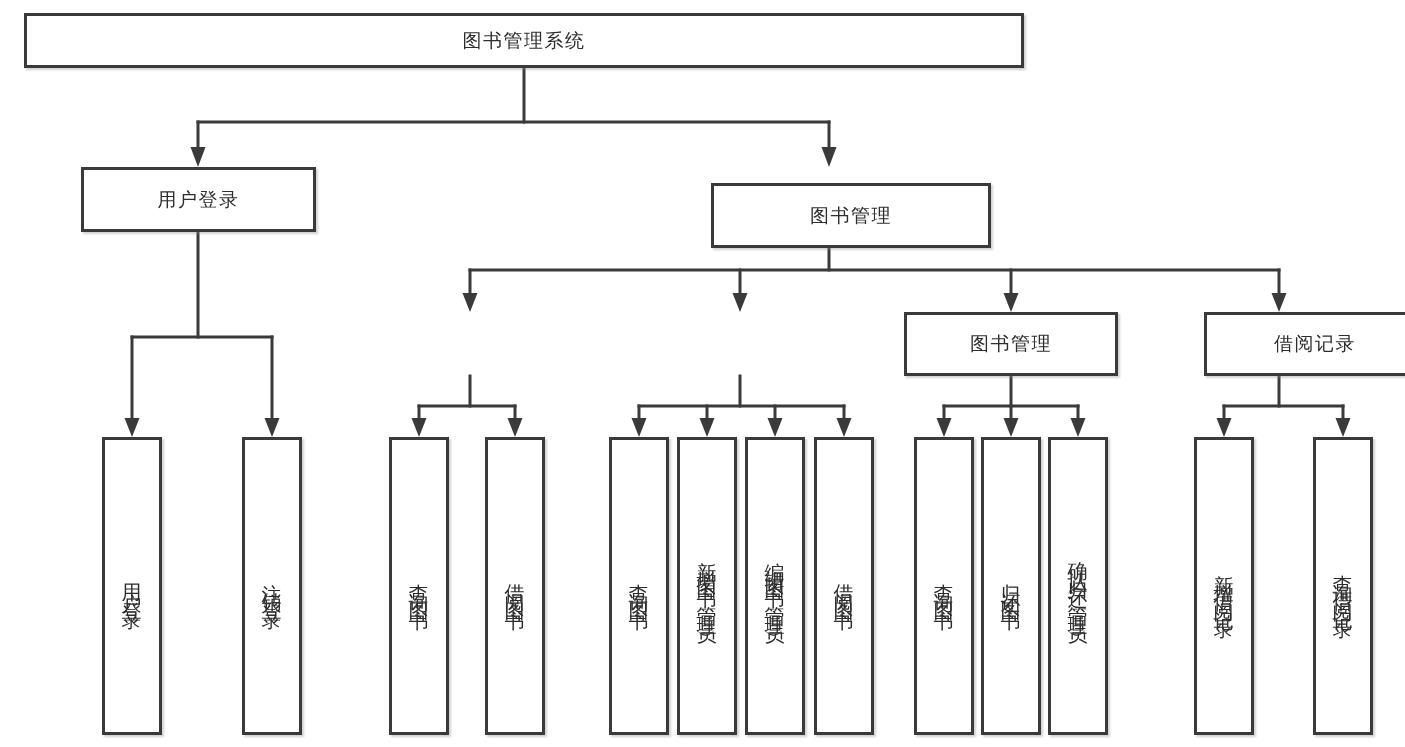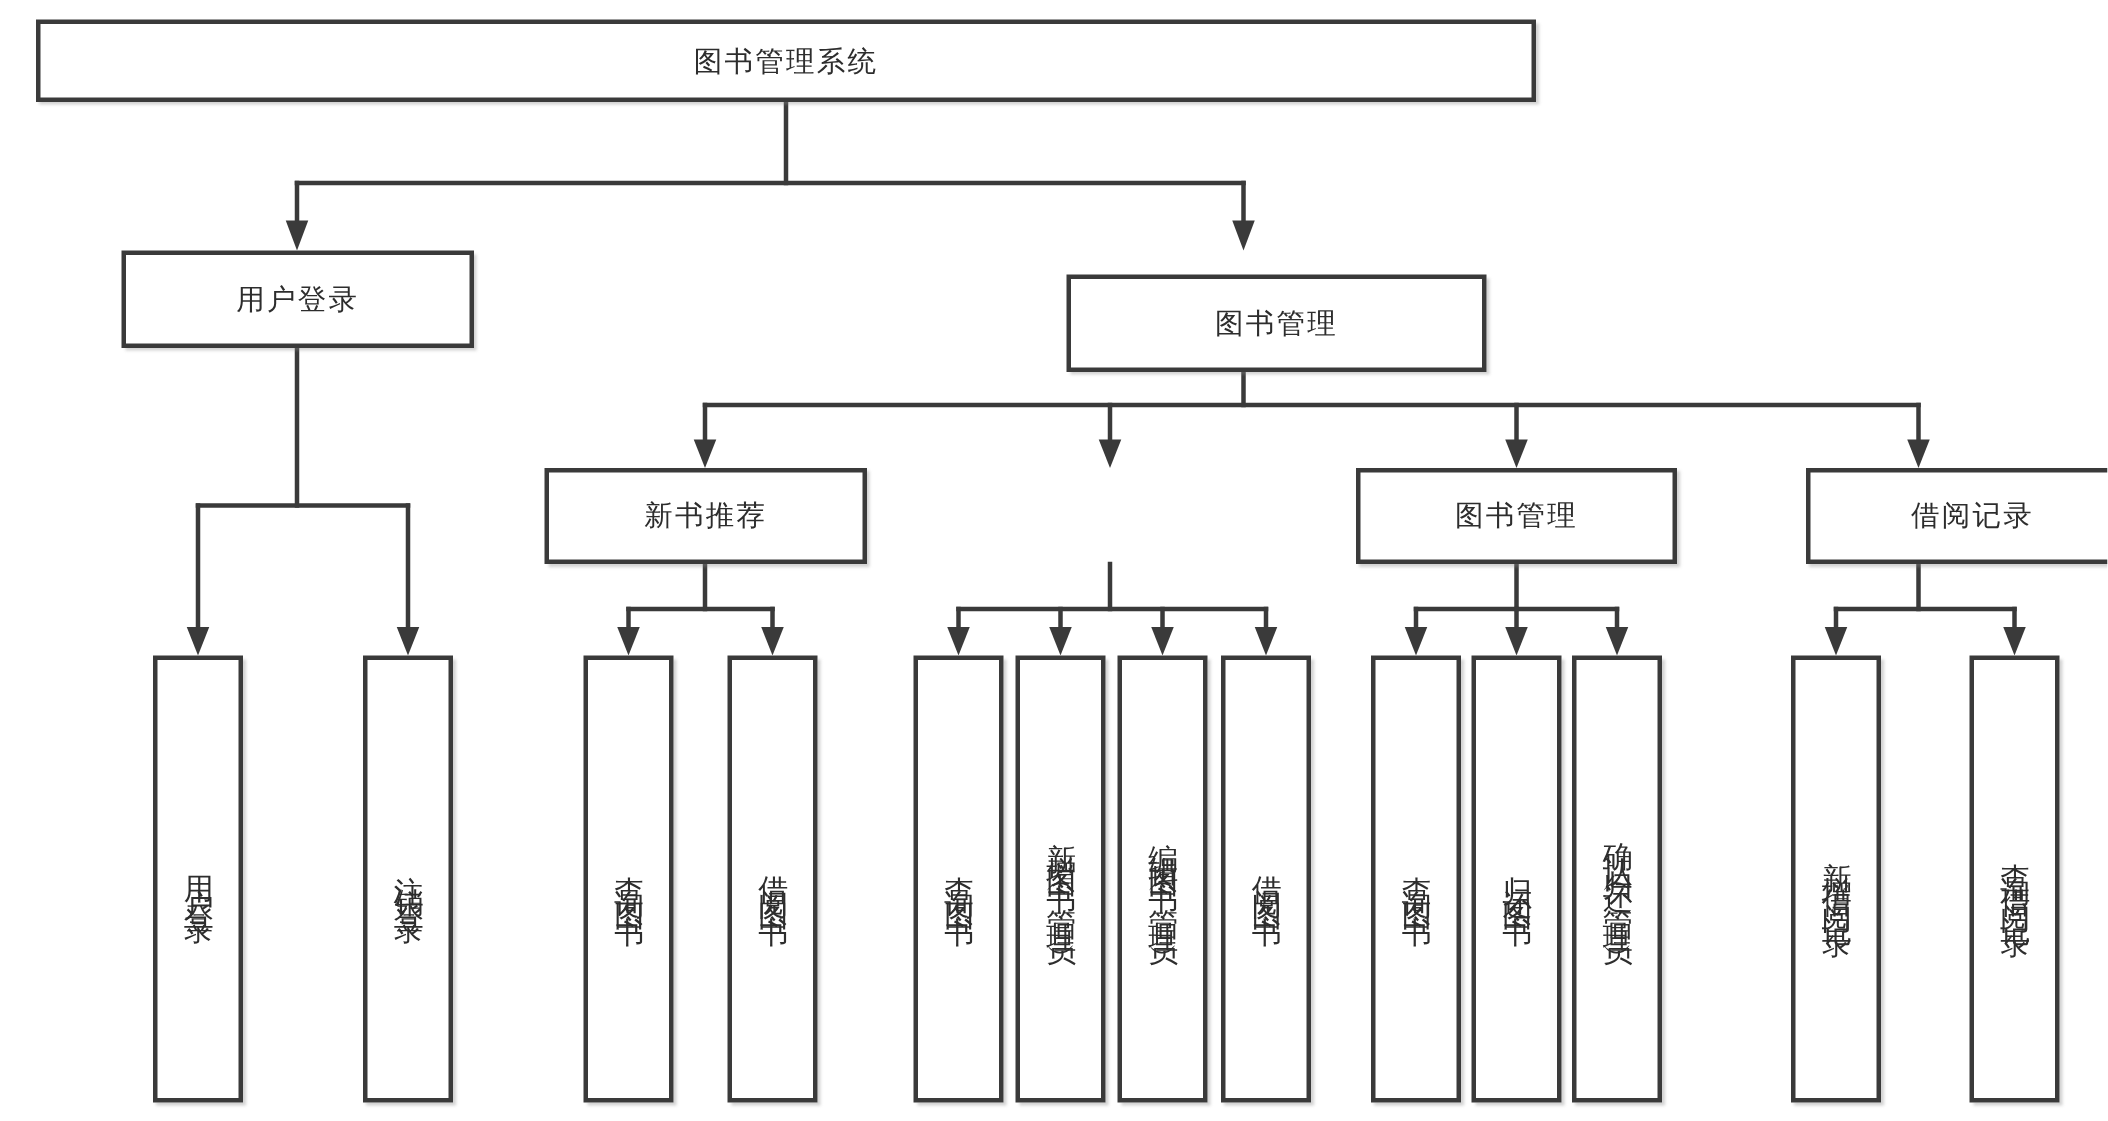--- a/index.html
+++ b/index.html
@@ -125,21 +125,20 @@
       <polygon points="1216.5,418 1231.5,418 1224,437"></polygon>
       <polygon points="1335.5,418 1350.5,418 1343,437"></polygon>
     </g>
   </svg>
 
   <div class="node h-node" style="left:24px; top:13px; width:1000px; height:55px;">图书管理系统</div>
 
   <div class="node h-node" style="left:81px; top:167px; width:235px; height:65px;">用户登录</div>
   <div class="node h-node" style="left:711px; top:183px; width:280px; height:65px;">图书管理</div>
 
-  <div class="node h-node" style="left:363px; top:312px; width:215px; height:64px;">新书推荐</div>
   <div class="node h-node" style="left:904px; top:312px; width:214px; height:64px;">图书管理</div>
   <div class="node h-node" style="left:1204px; top:312px; width:222px; height:64px;">借阅记录</div>
 
   <div class="node leaf" style="left:102px; top:437px; width:60px; height:298px;">
       <span>用户登录</span>
     </div>
   <div class="node leaf" style="left:242px; top:437px; width:60px; height:298px;">
       <span>注销登录</span>
     </div>
 

